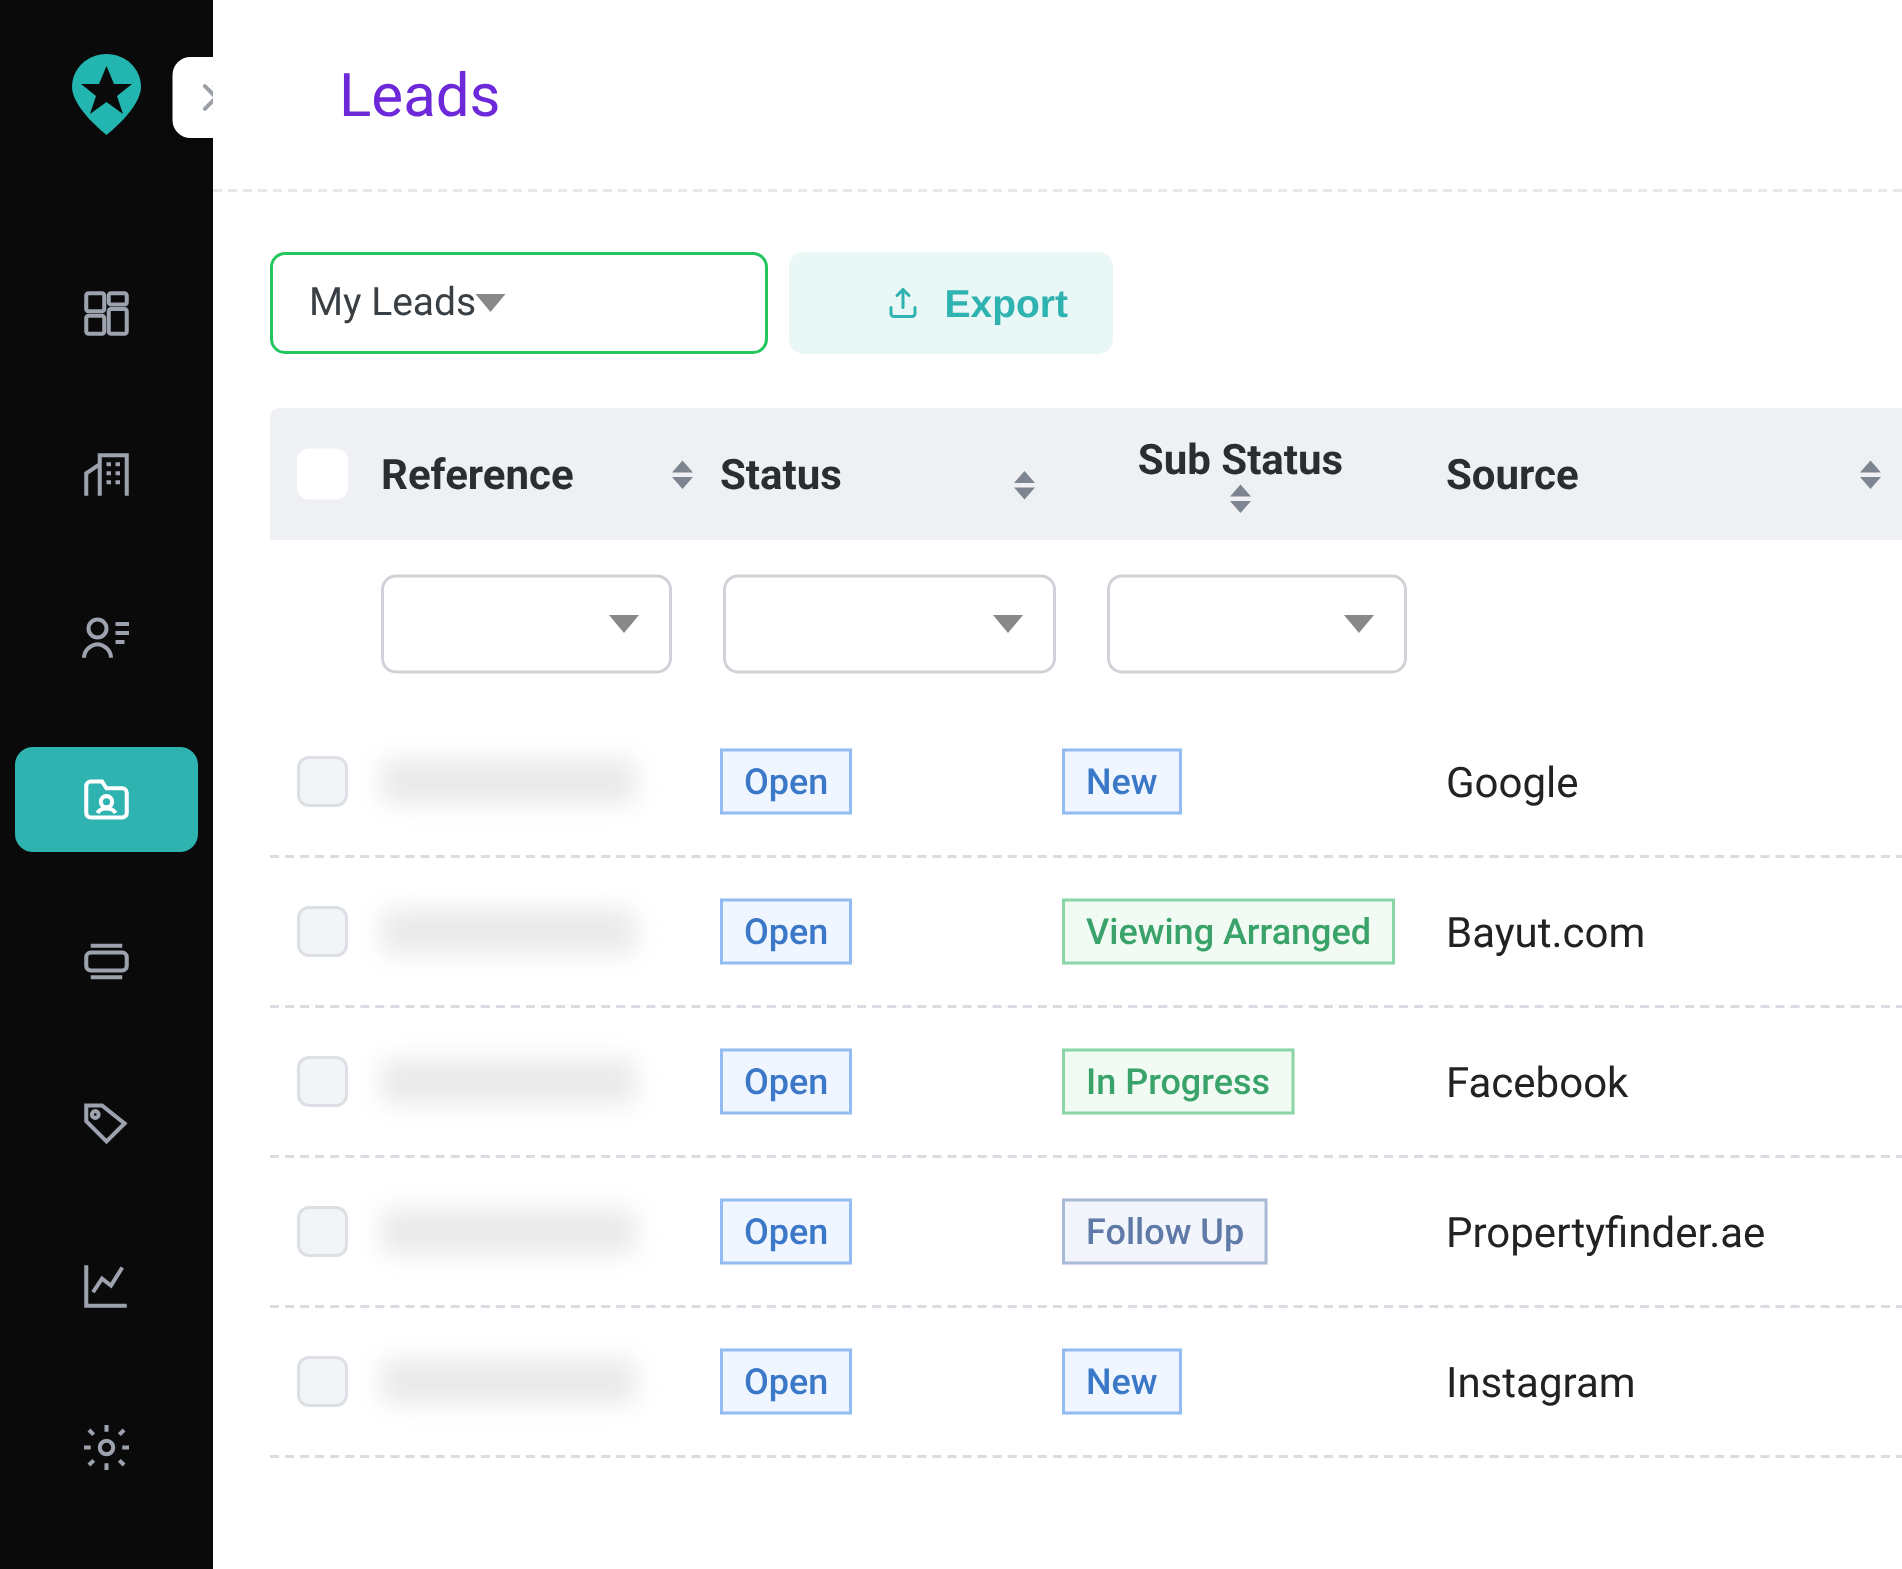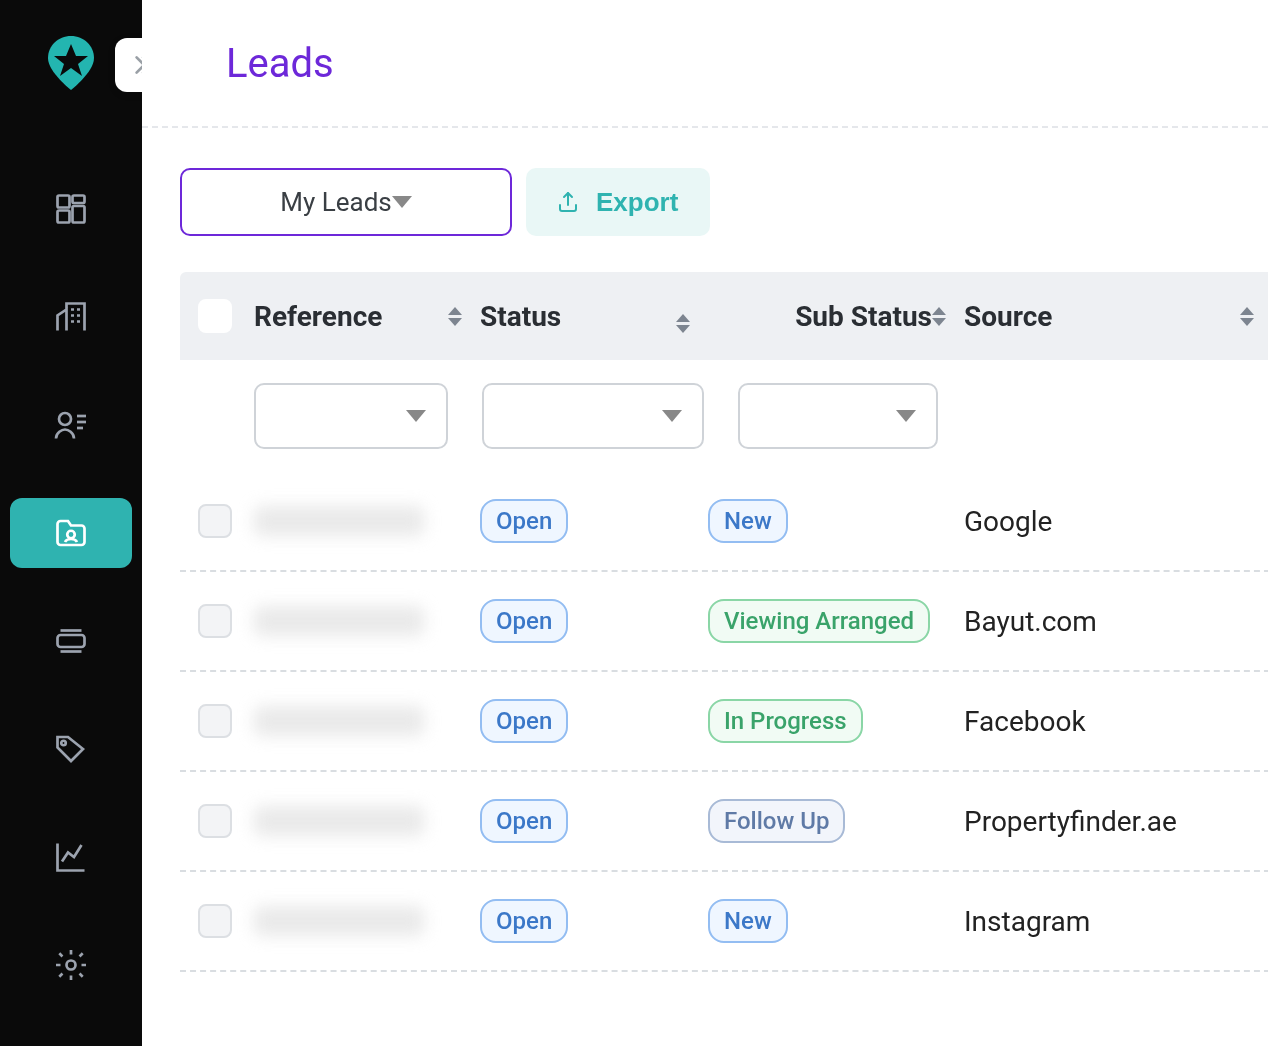--- a/index.html
+++ b/index.html
@@ -100,47 +100,47 @@
 
   
   .toolbar {
     display: flex;
     gap: 14px;
     padding: 40px 0 0 38px;
   }
   .select-btn {
     width: 332px;
     height: 68px;
-    border: 2px solid #6d28d9;
+    border: 2px solid #22c55e;
     border-radius: 10px;
     background: #ffffff;
     display: flex;
     align-items: center;
-    justify-content: center;
+    justify-content: flex-start;
     padding: 0 24px;
     font-size: 26px;
     color: #3a3f44;
     cursor: pointer;
   }
   .action-btn {
     height: 68px;
     border-radius: 10px;
     background: #e9f7f6;
     display: flex;
     align-items: center;
     gap: 16px;
     padding: 0 30px;
     font-size: 26px;
     font-weight: 600;
     color: #2fb3b0;
     cursor: pointer;
     border: none;
   }
   .adv-search { width: 300px; justify-content: center; }
-  .export-btn { width: 184px; justify-content: flex-start; }
+  .export-btn { width: 216px; justify-content: flex-end; }
 
   .caret-down {
     width: 0; height: 0;
     border-left: 10px solid transparent;
     border-right: 10px solid transparent;
     border-top: 12px solid #888;
   }
 
   
   .table {
@@ -153,21 +153,21 @@
     border-radius: 6px 6px 0 0;
     display: flex;
     align-items: center;
     font-size: 28px;
     font-weight: 700;
     color: #2a2e33;
   }
   .th-check { width: 74px; padding-left: 18px; }
   .th-ref   { width: 226px; display: flex; align-items: center; justify-content: space-between; padding-right: 18px; gap: 12px; }
   .th-stat  { width: 228px; display: flex; align-items: flex-end; justify-content: space-between; padding-right: 18px; }
-  .th-sub   { width: 256px; display: flex; align-items: center; justify-content: flex-end; padding-right: 18px; }
+  .th-sub   { width: 256px; display: flex; align-items: center; justify-content: center; padding-right: 18px; flex-direction: column; }
   .th-src   { flex: 1; display: flex; align-items: center; justify-content: space-between; padding-right: 26px; }
 
   .sort-arrows {
     display: flex;
     flex-direction: column;
     gap: 3px;
     align-items: center;
   }
   .sort-arrows span {
     width: 0; height: 0;
@@ -237,21 +237,21 @@
     background: #d8d8d8;
     filter: blur(8px);
     opacity: 0.55;
   }
 
   .badge {
     display: inline-flex;
     align-items: center;
     height: 44px;
     padding: 0 14px;
-    border-radius: 16px;
+    border-radius: 0;
     border: 2px solid;
     font-size: 24px;
     font-weight: 500;
   }
   .badge-blue  { color: #3c78c8; border-color: #93bdf2; background: #eff6ff; }
   .badge-green { color: #3aa36a; border-color: #8ad6a6; background: #f1fbf4; }
   .badge-slate { color: #5f7aa6; border-color: #a8bad6; background: #f2f5fb; }
 </style>
 </head>
 <body>

